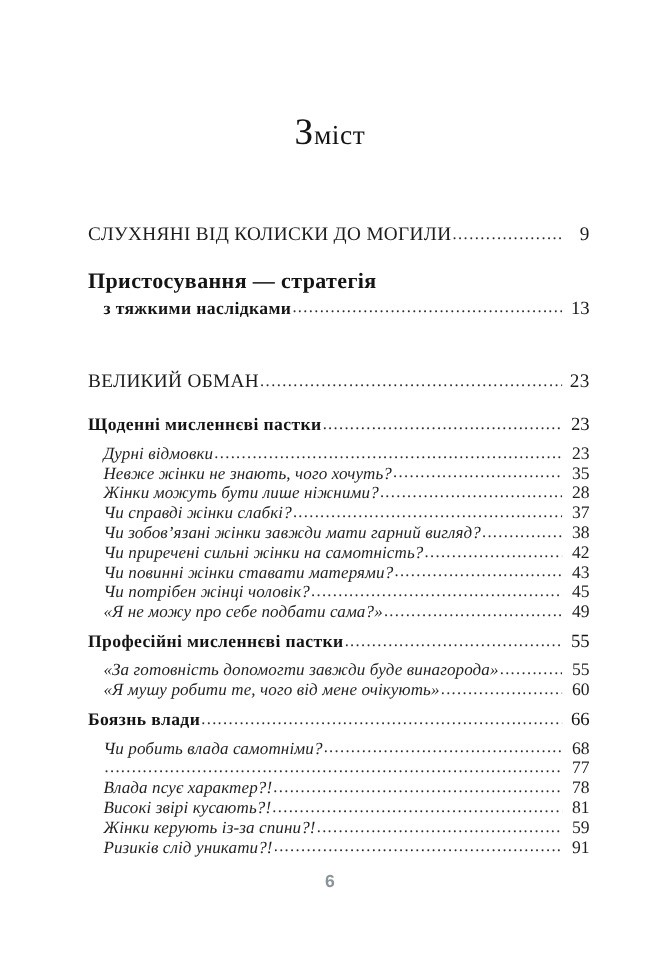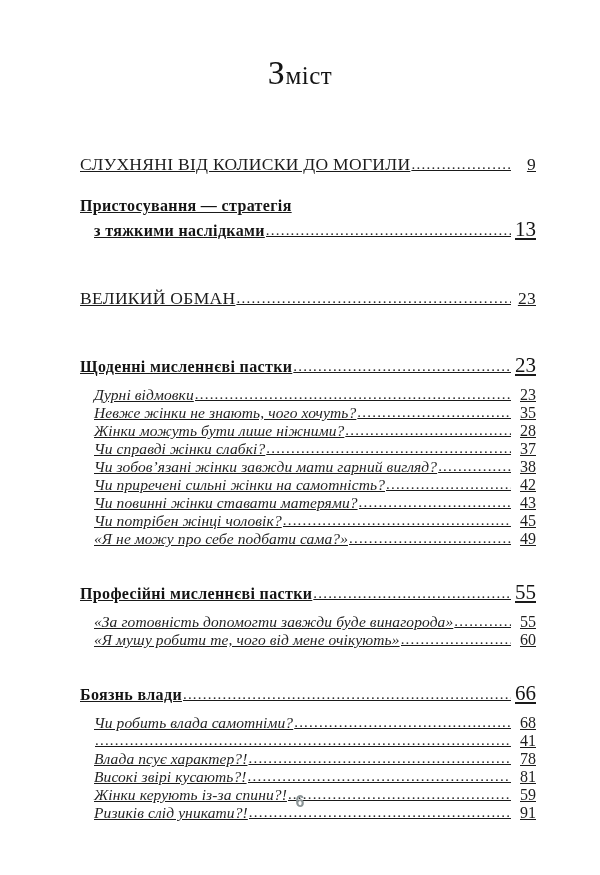--- a/index.html
+++ b/index.html
@@ -25,37 +25,36 @@
   }
 
   
   .toc-title {
     text-align: center;
     font-family: "Liberation Serif", "DejaVu Serif", serif;
     font-size: 30px;
     letter-spacing: 0.5px;
     color: #141414;
     margin: 0;
-    padding-top: 56px;
+    padding-top: 104px;
     line-height: 1;
     font-weight: 400;
   }
   .toc-title .cap {
     font-size: 34px;
   }
   .toc-title .rest {
     font-size: 25px;
   }
 
   
   .toc {
     margin-top: 42px;
     padding-left: 80px;
     padding-right: 64px;
-    text-decoration: underline;
   }
 
   
   .row {
     display: flex;
     align-items: baseline;
     width: 456px;
   }
   .row .label {
     white-space: nowrap;
@@ -89,28 +88,27 @@
   }
   .lvl-part .num { font-size: 17.5px; }
   .lvl-part .dots { font-size: 15px; letter-spacing: 1.3px; }
 
   
   .lvl-chapter {
     font-size: 16px;
     font-weight: 700;
     letter-spacing: 0.35px;
     color: #141414;
-    margin-top: 25px;
-  }
-  .lvl-chapter .num { font-weight: 400; font-size: 21px; letter-spacing: 0; }
+  }
+  .lvl-chapter .num { font-weight: 400; font-size: 17px; letter-spacing: 0; }
   .lvl-chapter .dots { font-weight: 400; font-size: 15px; letter-spacing: 1.2px; }
 
   
   .chapter-2line .first-line {
-    font-size: 16px;
+    font-size: 20px;
     font-weight: 700;
     letter-spacing: 0.35px;
     color: #141414;
     white-space: nowrap;
   }
   .chapter-2line .second {
     padding-left: 14px;
     width: 442px;
   }
 
@@ -267,21 +265,21 @@
     </div>
 
     <div style="height:8px"></div>
     <div class="row lvl-entry">
       <span class="label">Чи робить влада самотніми?</span>
       <span class="dots">.............................................................................................</span>
       <span class="num">68</span>
     </div>
     <div class="row lvl-entry">
       <span class="dots">.............................................................................................</span>
-      <span class="num">41</span>
+      <span class="num">77</span>
     </div>
     <div class="row lvl-entry">
       <span class="label">Влада псує характер?!</span>
       <span class="dots">.............................................................................................</span>
       <span class="num">78</span>
     </div>
     <div class="row lvl-entry">
       <span class="label">Високі звірі кусають?!</span>
       <span class="dots">.............................................................................................</span>
       <span class="num">81</span>

